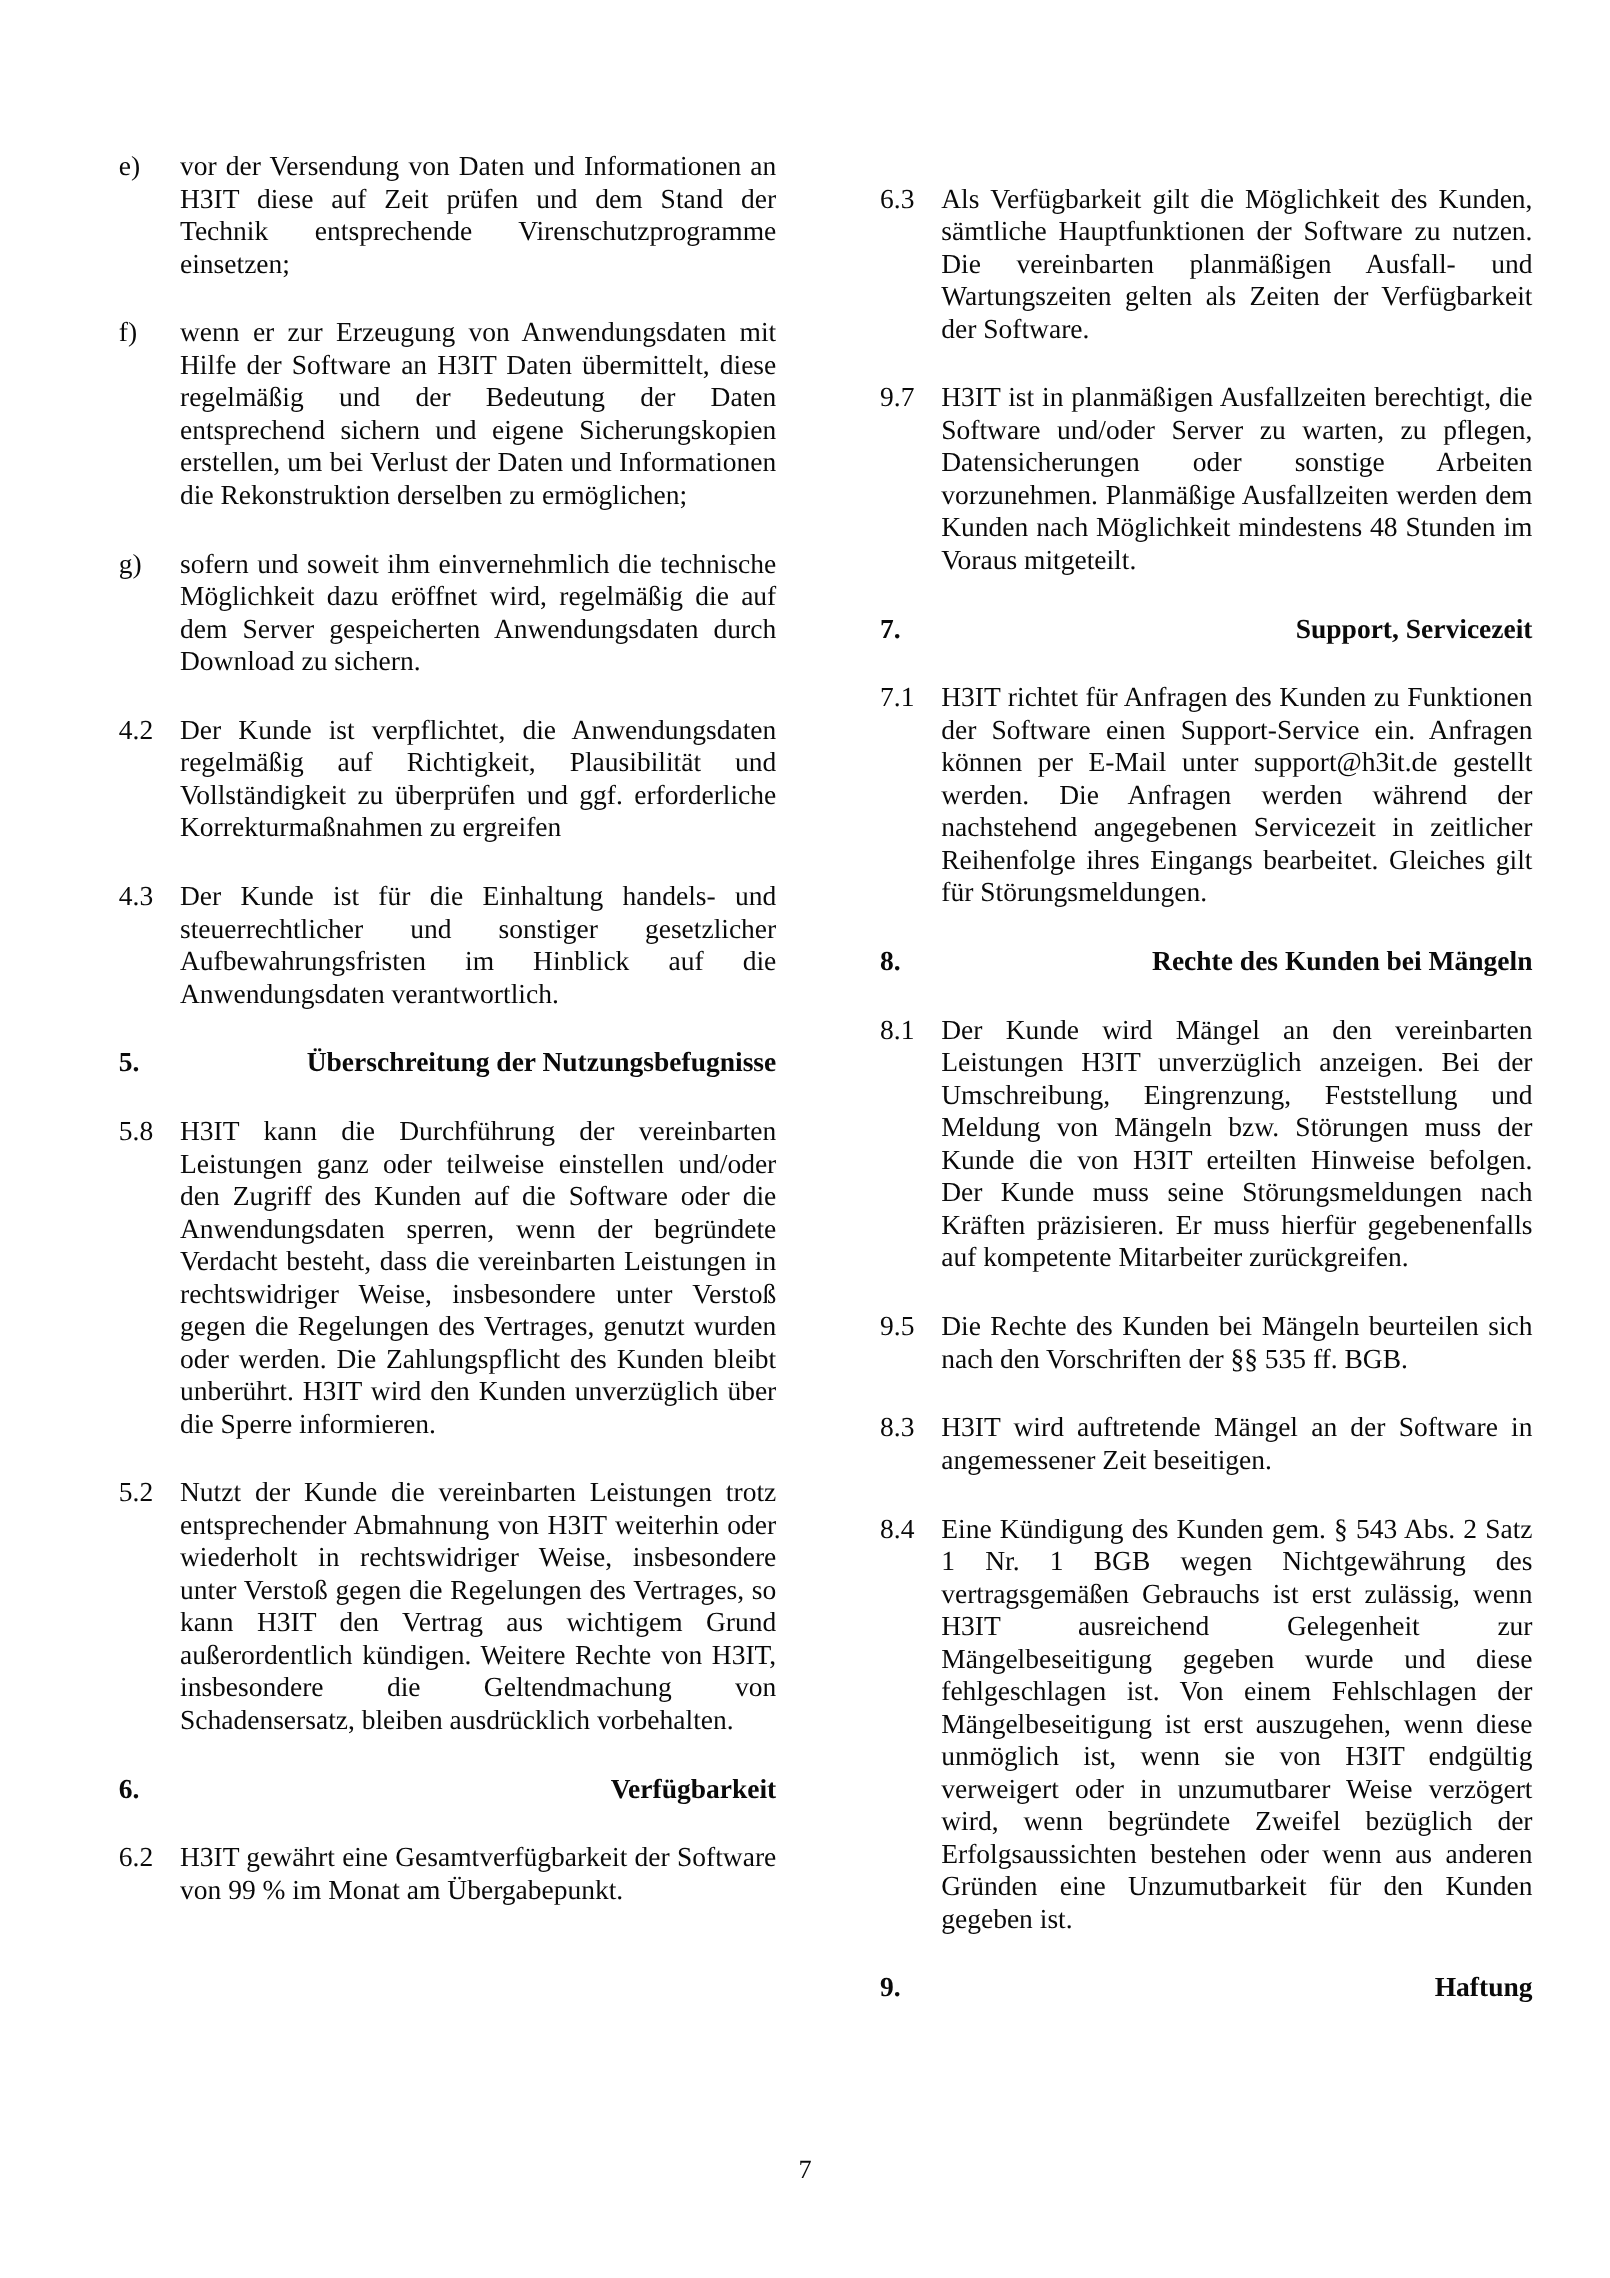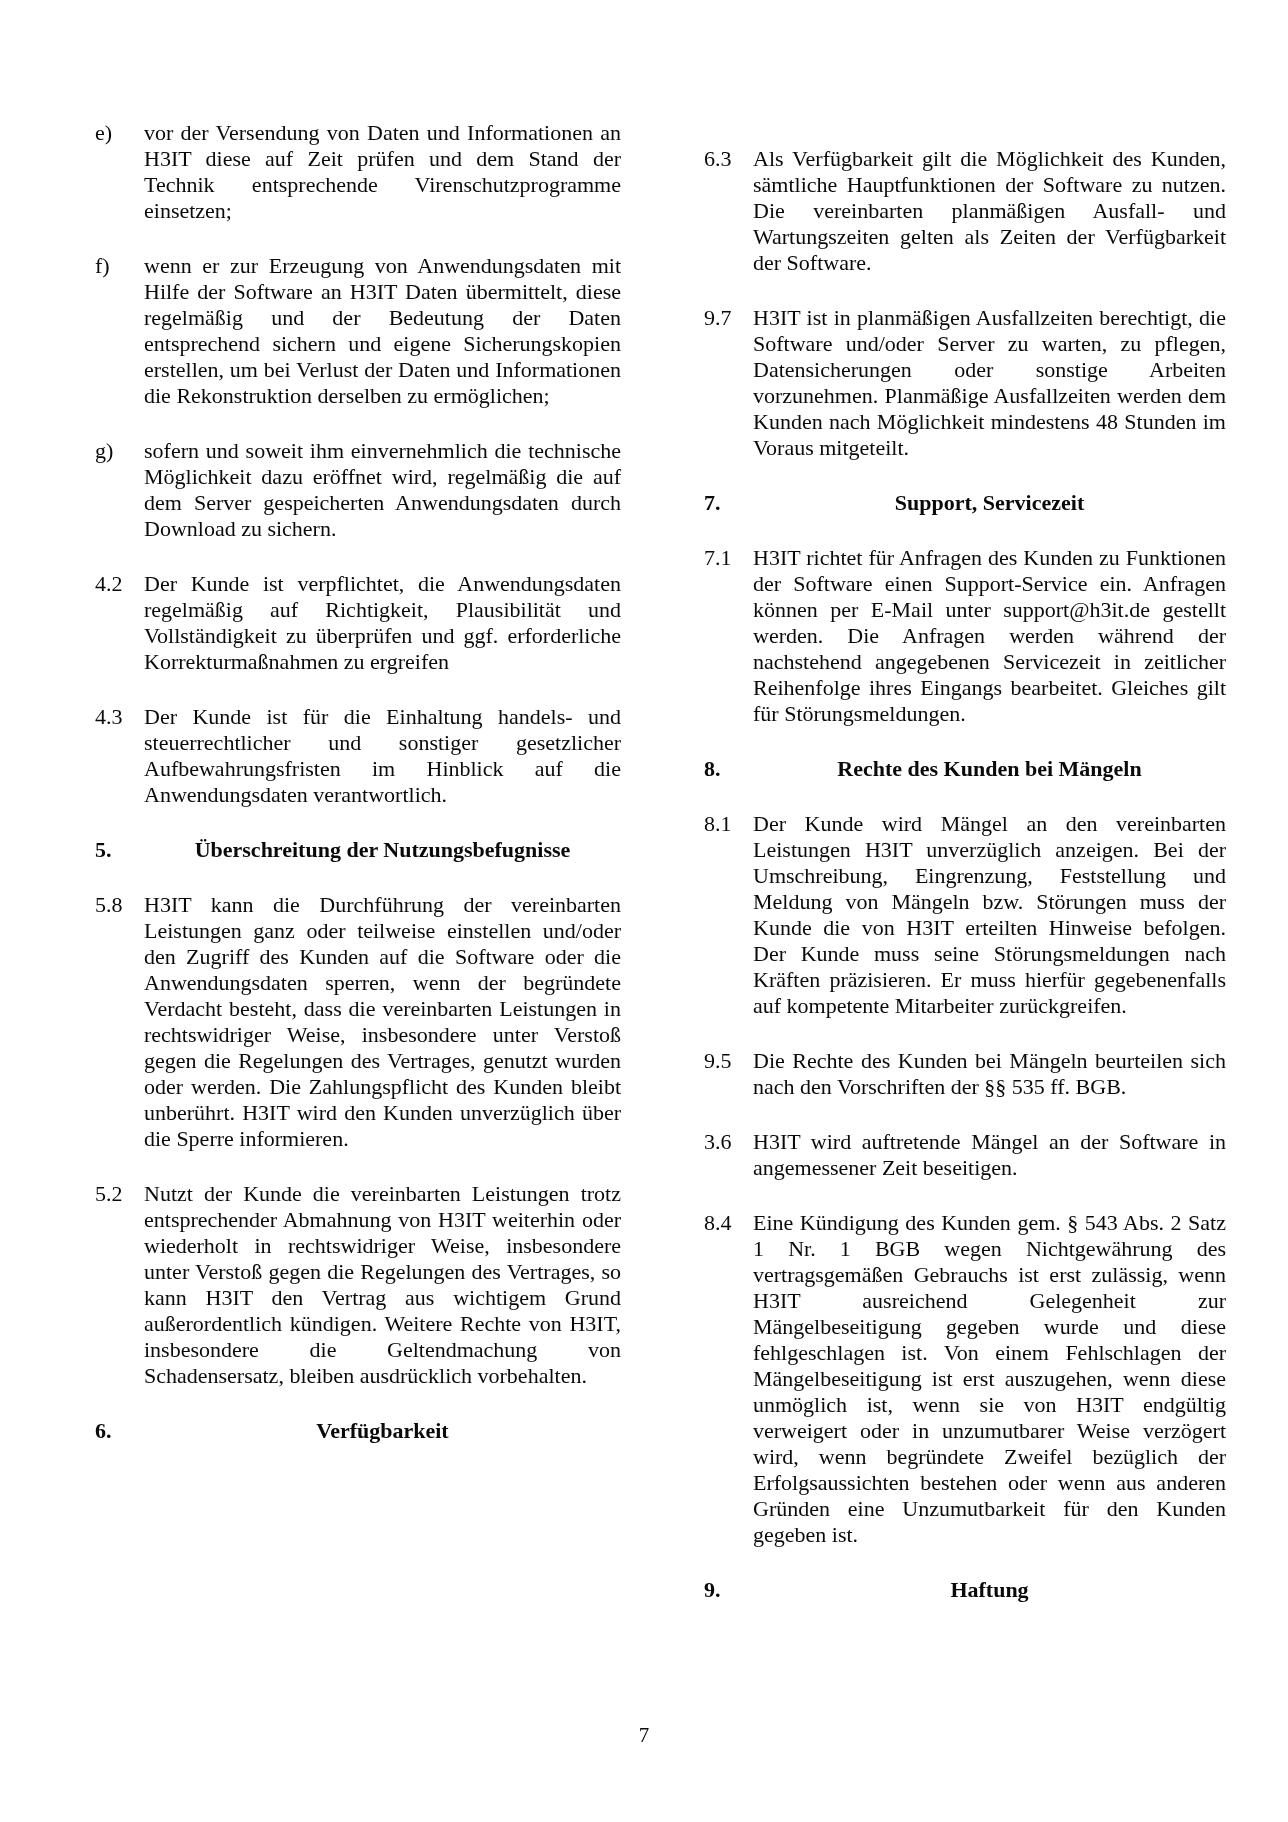--- a/index.html
+++ b/index.html
@@ -41,21 +41,21 @@
     white-space: nowrap;
   }
   .para .text {
     flex: 1 1 auto;
     text-align: justify;
   }
   .para.heading {
     font-weight: bold;
   }
   .para.heading .text {
-    text-align: center;
+    text-align: right;
   }
   .page-number {
     position: absolute;
     top: 1722px;
     left: 0;
     width: 1288px;
     text-align: center;
     font-size: 21px;
     line-height: 26px;
   }
@@ -94,20 +94,24 @@
         <div class="text">H3IT kann die Durchführung der vereinbarten Leistungen ganz oder teilweise einstellen und/oder den Zugriff des Kunden auf die Software oder die Anwendungsdaten sperren, wenn der begründete Verdacht besteht, dass die vereinbarten Leistungen in rechtswidriger Weise, insbesondere unter Verstoß gegen die Regelungen des Vertrages, genutzt wurden oder werden. Die Zahlungspflicht des Kunden bleibt unberührt. H3IT wird den Kunden unverzüglich über die Sperre informieren.</div>
       </div>
       <div class="para">
         <span class="label">5.2</span>
         <div class="text">Nutzt der Kunde die vereinbarten Leistungen trotz entsprechender Abmahnung von H3IT weiterhin oder wiederholt in rechtswidriger Weise, insbesondere unter Verstoß gegen die Regelungen des Vertrages, so kann H3IT den Vertrag aus wichtigem Grund außerordentlich kündigen. Weitere Rechte von H3IT, insbesondere die Geltendmachung von Schadensersatz, bleiben ausdrücklich vorbehalten.</div>
       </div>
       <div class="para heading">
         <span class="label">6.</span>
         <div class="text">Verfügbarkeit</div>
       </div>
+      <div class="para">
+        <span class="label">6.2</span>
+        <div class="text">H3IT gewährt eine Gesamtverfügbarkeit der Software von 99 % im Monat am Übergabepunkt.</div>
+      </div>
     </div>
   <div class="col col-right">
       <div class="para">
         <span class="label">6.3</span>
         <div class="text">Als Verfügbarkeit gilt die Möglichkeit des Kunden, sämtliche Hauptfunktionen der Software zu nutzen. Die vereinbarten planmäßigen Ausfall- und Wartungszeiten gelten als Zeiten der Verfügbarkeit der Software.</div>
       </div>
       <div class="para">
         <span class="label">9.7</span>
         <div class="text">H3IT ist in planmäßigen Ausfallzeiten berechtigt, die Software und/oder Server zu warten, zu pflegen, Datensicherungen oder sonstige Arbeiten vorzunehmen. Planmäßige Ausfallzeiten werden dem Kunden nach Möglichkeit mindestens 48 Stunden im Voraus mitgeteilt.</div>
       </div>
@@ -125,21 +129,21 @@
       </div>
       <div class="para">
         <span class="label">8.1</span>
         <div class="text">Der Kunde wird Mängel an den vereinbarten Leistungen H3IT unverzüglich anzeigen. Bei der Umschreibung, Eingrenzung, Feststellung und Meldung von Mängeln bzw. Störungen muss der Kunde die von H3IT erteilten Hinweise befolgen. Der Kunde muss seine Störungsmeldungen nach Kräften präzisieren. Er muss hierfür gegebenenfalls auf kompetente Mitarbeiter zurückgreifen.</div>
       </div>
       <div class="para">
         <span class="label">9.5</span>
         <div class="text">Die Rechte des Kunden bei Mängeln beurteilen sich nach den Vorschriften der §§ 535 ff. BGB.</div>
       </div>
       <div class="para">
-        <span class="label">3.6</span>
+        <span class="label">8.3</span>
         <div class="text">H3IT wird auftretende Mängel an der Software in angemessener Zeit beseitigen.</div>
       </div>
       <div class="para">
         <span class="label">8.4</span>
         <div class="text">Eine Kündigung des Kunden gem. § 543 Abs. 2 Satz 1 Nr. 1 BGB wegen Nichtgewährung des vertragsgemäßen Gebrauchs ist erst zulässig, wenn H3IT ausreichend Gelegenheit zur Mängelbeseitigung gegeben wurde und diese fehlgeschlagen ist. Von einem Fehlschlagen der Mängelbeseitigung ist erst auszugehen, wenn diese unmöglich ist, wenn sie von H3IT endgültig verweigert oder in unzumutbarer Weise verzögert wird, wenn begründete Zweifel bezüglich der Erfolgsaussichten bestehen oder wenn aus anderen Gründen eine Unzumutbarkeit für den Kunden gegeben ist.</div>
       </div>
       <div class="para heading">
         <span class="label">9.</span>
         <div class="text">Haftung</div>
       </div>

